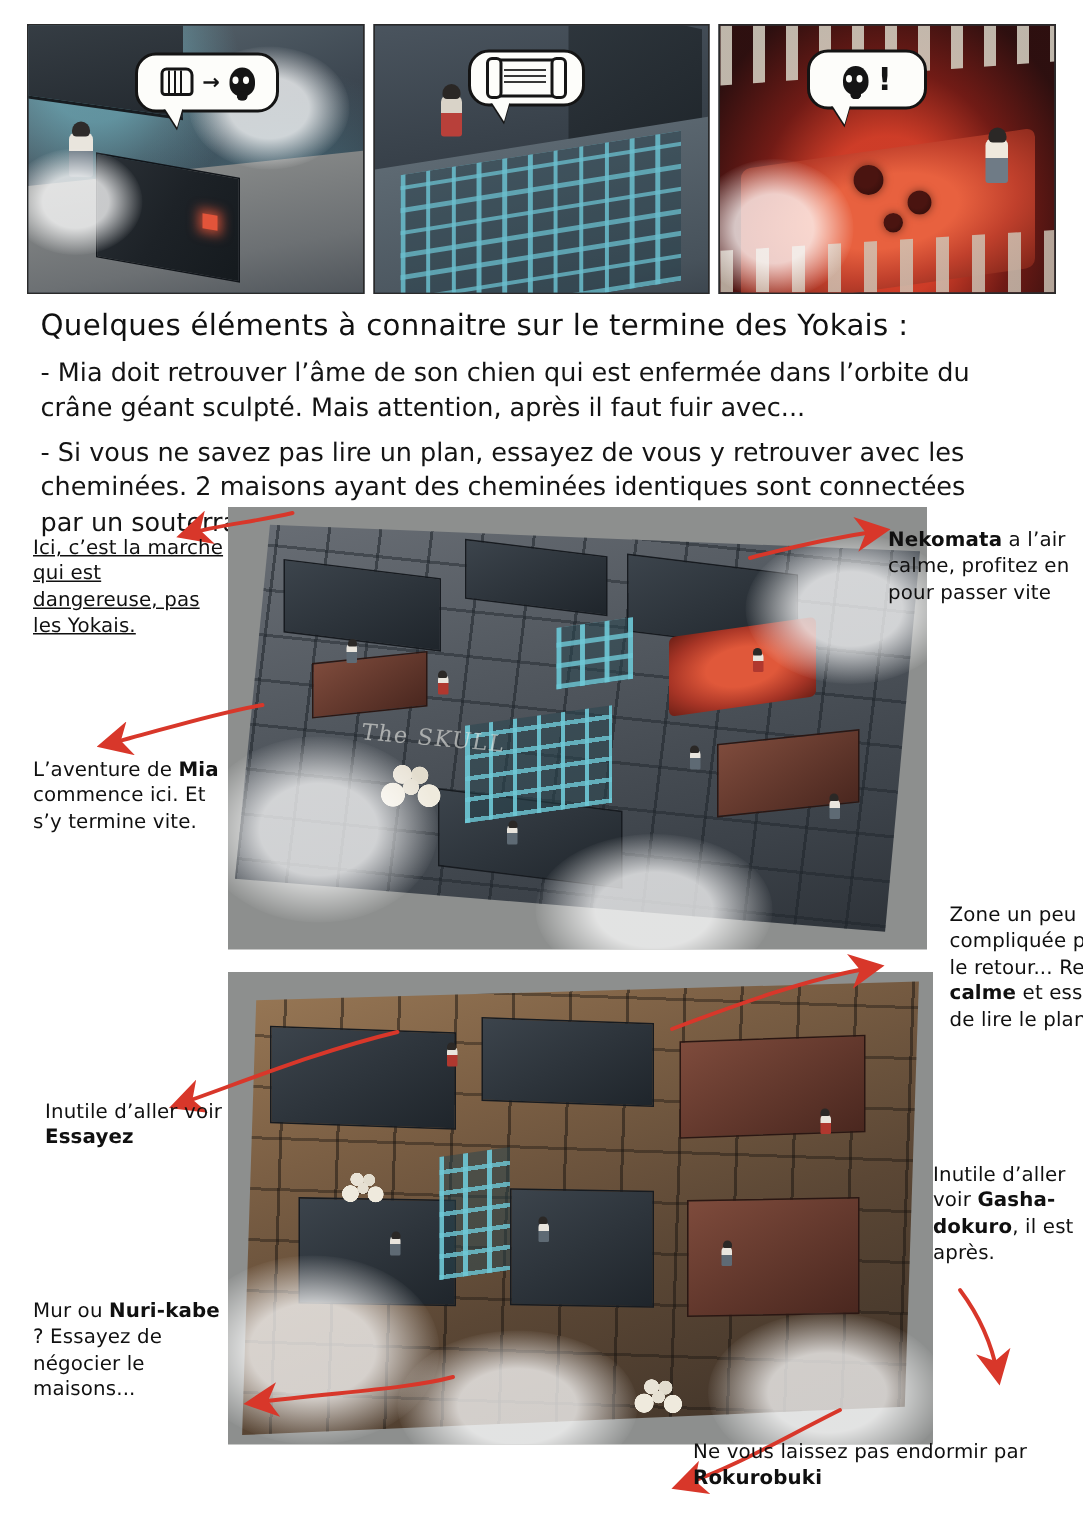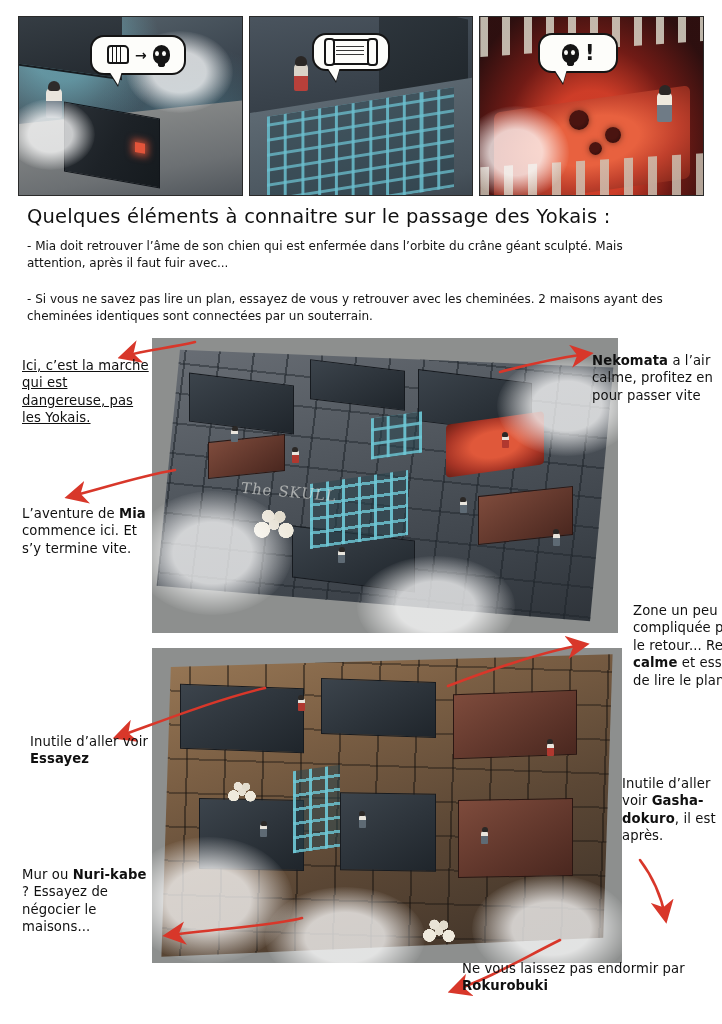--- a/index.html
+++ b/index.html
@@ -241,21 +241,21 @@
     font-family: "DejaVu Sans", sans-serif;
     font-size: 19.5px;
     font-weight: 400;
     color: #111;
     letter-spacing: 0.2px;
   }
   .intro-line {
     position: absolute;
     left: 27px;
     width: 640px;
-    font-size: 12px;
+    font-size: 17px;
     line-height: 1.38;
     color: #141414;
   }
   #intro-1 { top: 238px; }
   #intro-2 { top: 291px; }
 
   
   .map {
     position: absolute;
     overflow: hidden;
@@ -411,21 +411,21 @@
     <div class="blob" style="left:49%; top:70%; width:13px; height:13px;"></div>
     <div class="p3-char"></div>
     <div class="fog" style="left:-8%; top:50%; width:48%; height:52%;"></div>
     <div class="bubble" style="left:26%; top:9%; width:76px; height:36px;">
       <span class="skull"></span>
       <span class="excl">!</span>
     </div>
   </div>
 </div>
 
-<div id="headline">Quelques éléments à connaitre sur le passage des Yokais :</div>
+<div id="headline">Quelques éléments à connaitre sur le termine des Yokais :</div>
 
 <div class="intro-line" id="intro-1">- Mia doit retrouver l’âme de son chien qui est enfermée dans l’orbite du crâne géant sculpté. Mais attention, après il faut fuir avec...</div>
 <div class="intro-line" id="intro-2">- Si vous ne savez pas lire un plan, essayez de vous y retrouver avec les cheminées. 2 maisons ayant des cheminées identiques sont connectées par un souterrain.</div>
 
 <div class="map" id="map-top">
   <div class="map-plate"></div>
   <div class="grid-rooms"></div>
 
   <div class="roof-a" style="left:8%; top:14%; width:22%; height:16%;"></div>
   <div class="roof-a" style="left:34%; top:9%; width:20%; height:13%;"></div>

